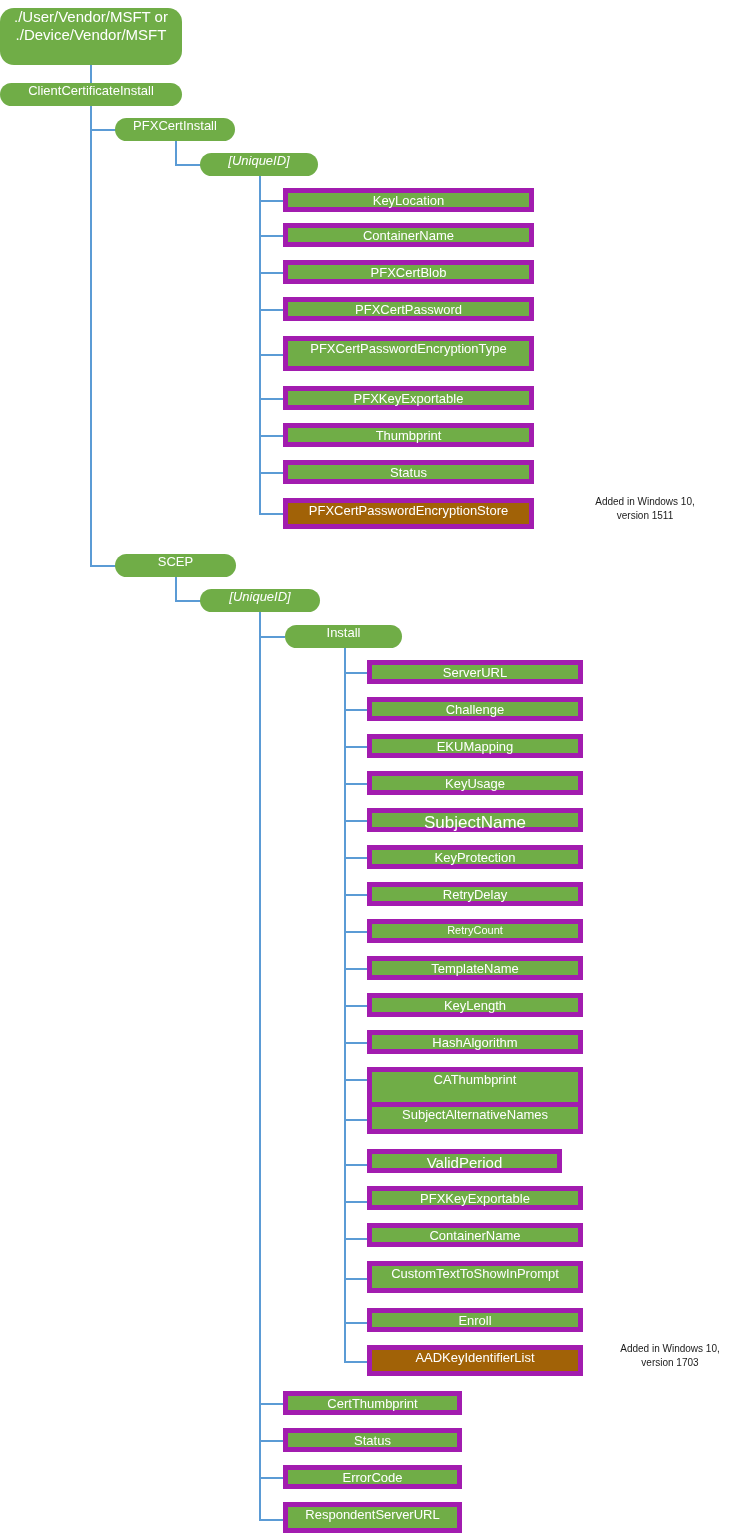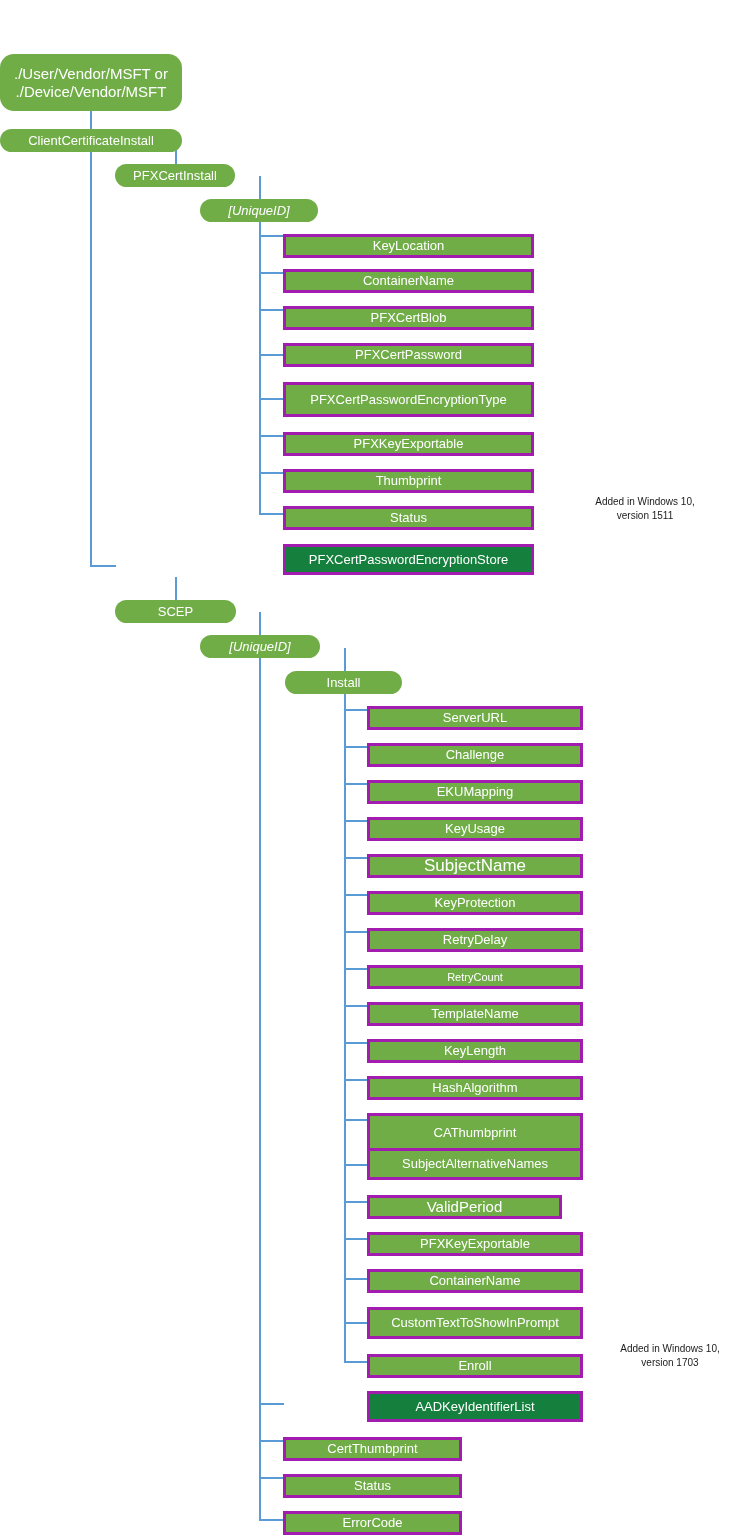--- a/index.html
+++ b/index.html
@@ -26,38 +26,36 @@
   .hline {
     position: absolute;
     height: 2px;
     background: #5B9BD5;
   }
   
   .node {
     position: absolute;
     box-sizing: border-box;
     display: flex;
-    align-items: center;
     justify-content: center;
     text-align: center;
     color: #ffffff;
     background: #70AD47;
     line-height: 1.18;
     padding: 0 4px;
-    margin-top: 46px;
   }
   .node.rounded {
     border-radius: 14px;
   }
   .node.rect {
-    border: 3px solid #a21caf;
+    border: 5px solid #a21caf;
     border-radius: 0;
   }
   .node.blue {
-    background: #15803d;
+    background: #a16207;
   }
   .node.italic {
     font-style: italic;
   }
   .annotation {
     position: absolute;
     color: #1a1a1a;
     text-align: center;
     line-height: 1.35;
     font-size: 10px;

